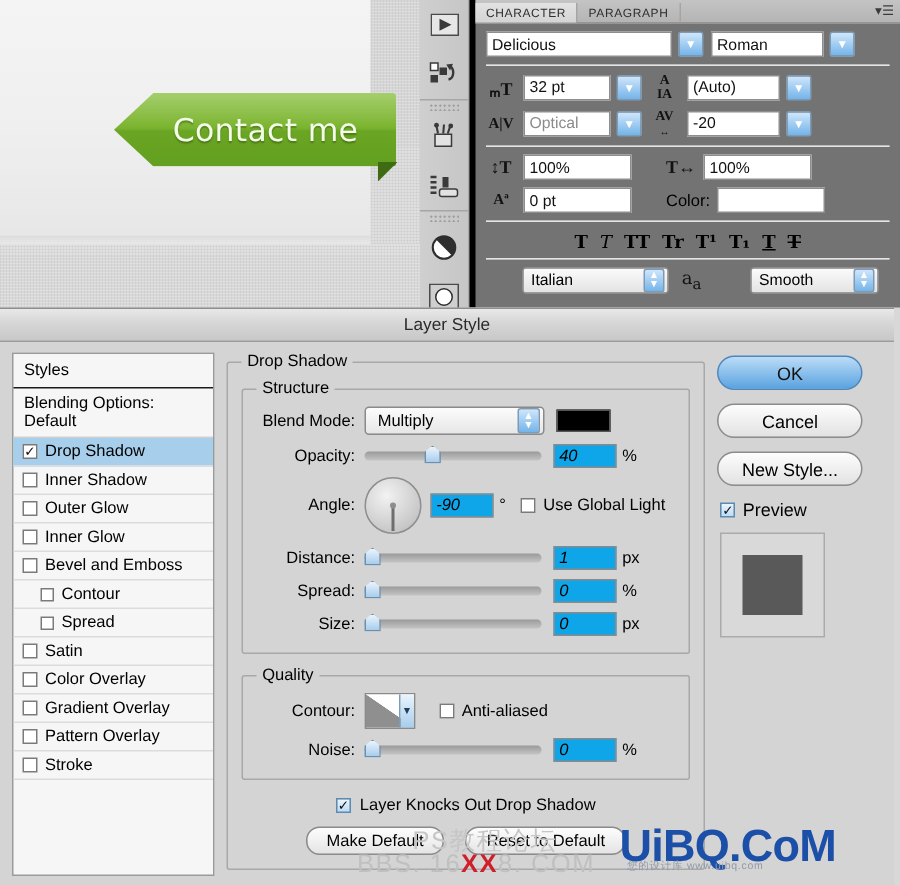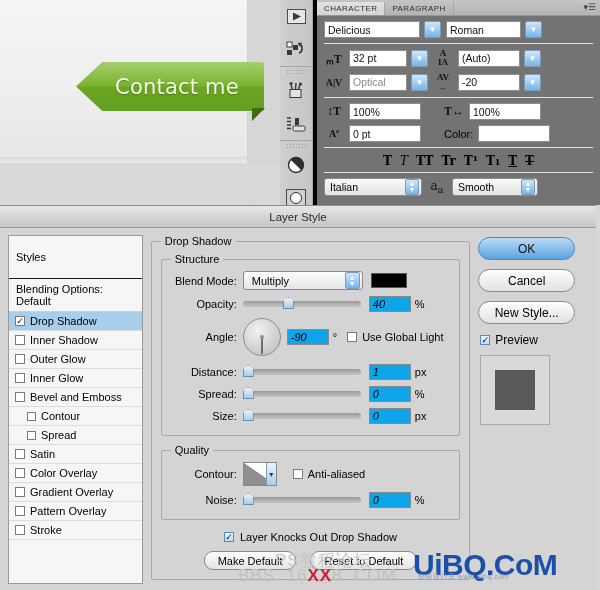--- a/index.html
+++ b/index.html
@@ -86,39 +86,39 @@
      background:linear-gradient(180deg,#cfe6fb,#74b4ea);
      border:1px solid #7f9bb4; border-radius:2px;
      display:flex; align-items:center; justify-content:center; color:#fff; font-size:8px; }
   .cico{ width:20px; text-align:center; font-size:12px; color:#111;
      font-family:Liberation Serif, serif; font-weight:bold; }
   .ctypebtns{ display:flex; align-items:center; gap:8px; justify-content:center;
      font-family:"DejaVu Serif", serif; font-size:12px; padding:1px 0 3px 0; }
   .ctypebtns span{ font-weight:bold; }
   .csel{ background:linear-gradient(180deg,#fbfbfb,#e3e3e3); border:1px solid #8d8d8d;
      border-radius:3px; height:18px; display:flex; align-items:center; padding:0 2px 0 5px;
-     font-size:10.5px; }
+     font-size:10.5px;margin-left:24px; }
   .cpop{ width:14px; height:16px; margin-left:auto;
      background:linear-gradient(180deg,#cfe6fb,#74b4ea);
      border:1px solid #7f9bb4; border-radius:2px; color:#fff; font-size:7px;
      display:flex; align-items:center; justify-content:center; flex-direction:column; line-height:.8;}
 
   
   #dialog{ position:absolute; left:0; top:205px; width:596px; height:385px;
      background:#d4d4d4; border-top:1px solid #8e8e8e; }
   #dlg-title{ height:22px;
      background:linear-gradient(180deg,#e8e8e8 0%,#d6d6d6 45%,#c8c8c8 100%);
      border-bottom:1px solid #9b9b9b;
      display:flex; align-items:center; justify-content:center;
      font-size:11.5px; color:#2b2b2b; }
   #dlg-body{ position:relative; height:363px; padding:7px 8px; display:flex; gap:8px; }
 
   
   #styles-col{ width:135px; background:#f6f6f6; border:1px solid #9a9a9a; }
-  .sl-head{ padding:15px 7px; font-size:11px; border-bottom:1px solid #1a1a1a; }
+  .sl-head{ padding:5px 7px; font-size:11px; border-bottom:1px solid #1a1a1a; }
   .sl-sub{ padding:4px 7px; font-size:11px; border-bottom:1px solid #cfcfcf; }
   .sl-item{ display:flex; align-items:center; gap:5px; padding:3px 6px; font-size:11px;
      border-bottom:1px solid #dcdcdc; }
   .sl-item.sel{ background:#a7ceeb; }
   .sl-item.ind{ padding-left:18px; }
   .cb{ width:10px; height:10px; background:#fff; border:1px solid #7a7a7a;
      display:inline-flex; align-items:center; justify-content:center;
      font-size:9px; line-height:1; color:#111; flex:0 0 auto; }
   .cb.sm{ width:9px;height:9px; }
 
@@ -258,21 +258,21 @@
 
 <div id="char-panel">
   <div id="char-tabs">
     <div class="ctab active">CHARACTER</div>
     <div class="ctab">PARAGRAPH</div>
     <div id="char-menu">▾☰</div>
   </div>
 
   <div id="char-body">
     <div class="crow">
-      <div class="cfield" style="width:96px">Delicious</div>
+      <div class="cfield" style="width:124px">Delicious</div>
       <div class="cstep">▼</div>
       <div class="cfield" style="width:75px">Roman</div>
       <div class="cstep">▼</div>
     </div>
     <div class="cdiv"></div>
 
     <div class="crow">
       <div class="cico">ₘT</div>
       <div class="cfield" style="width:58px">32 pt</div>
       <div class="cstep">▼</div>

